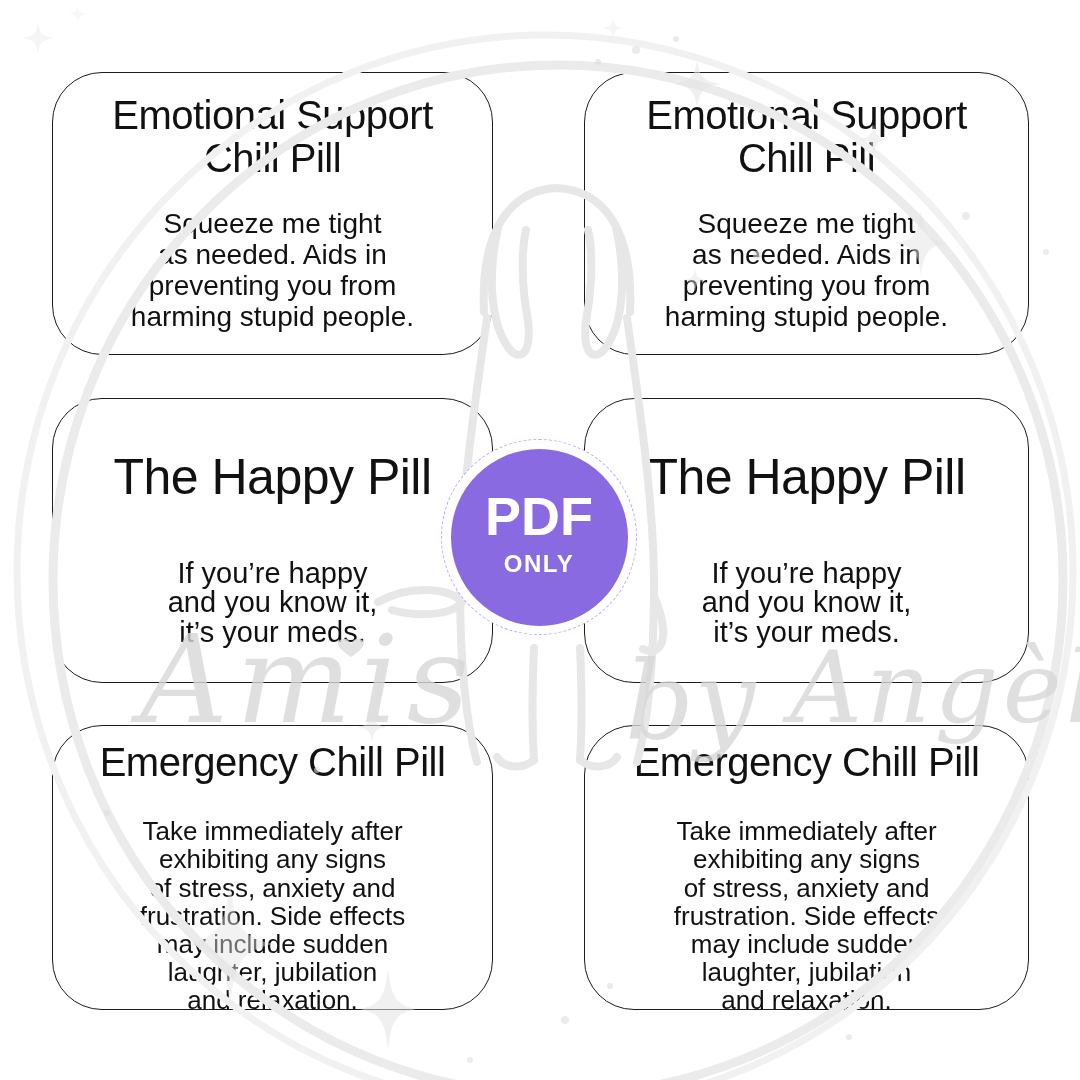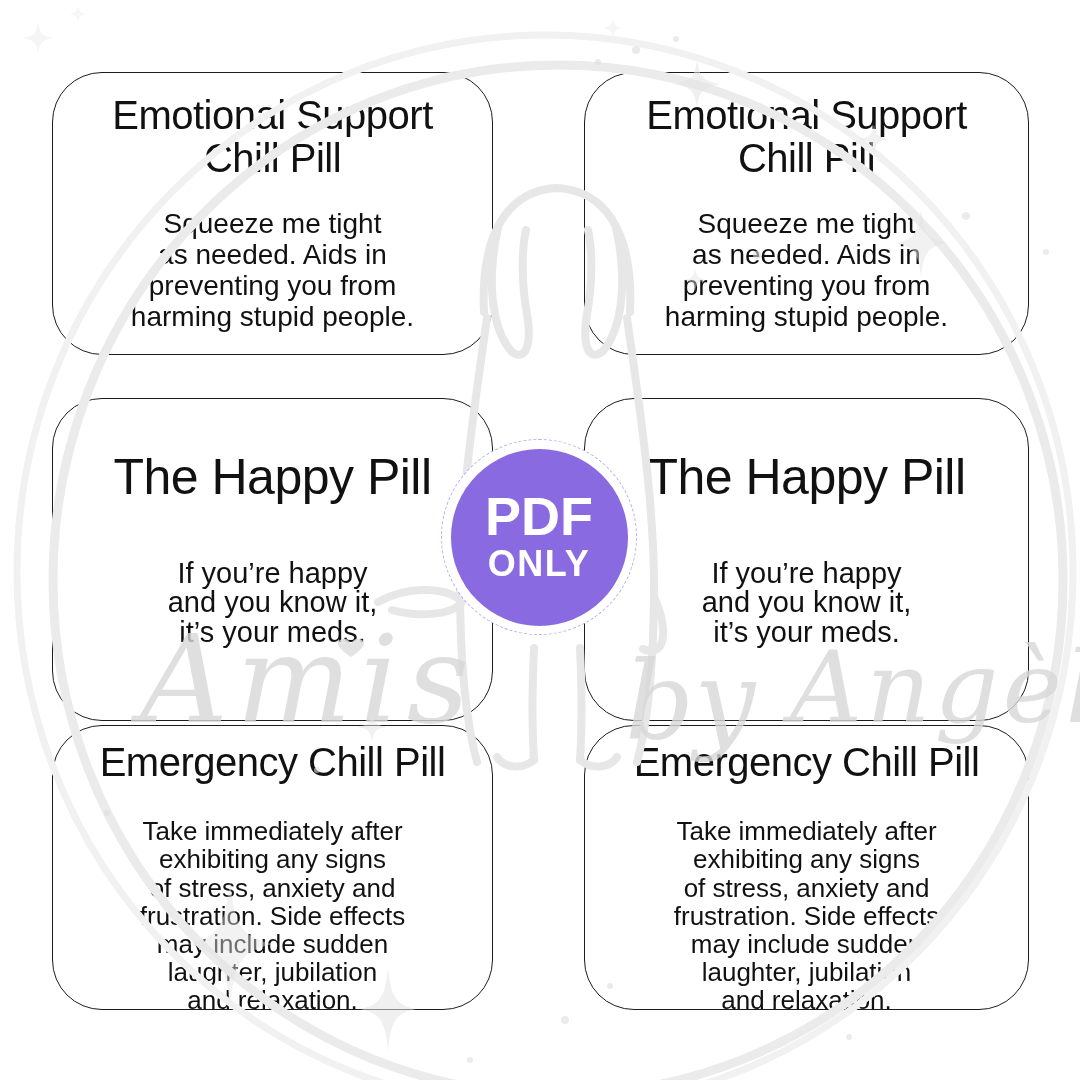--- a/index.html
+++ b/index.html
@@ -18,21 +18,21 @@
     border:1.6px solid #1c1c1c;
     border-radius:50px;
     box-sizing:border-box;
     display:flex;flex-direction:column;align-items:center;
     text-align:center;
     z-index:1;
   }
   .c1{left:52px;width:441px}
   .c2{left:584px;width:445px}
   .r1{top:72px;height:283px;padding-top:21px}
-  .r2{top:398px;height:323px;padding-top:52px}
+  .r2{top:398px;height:285px;padding-top:52px}
   .r3{top:725px;height:285px;padding-top:15px}
   .lines{white-space:pre-line;}
   .card-title{font-weight:500;letter-spacing:-0.5px;}
   .r1 .card-title{font-size:40px;line-height:1.07;margin-bottom:28px;}
   .r2 .card-title{font-size:50px;line-height:1.05;margin-bottom:27px;}
   .r3 .card-title{font-size:40px;line-height:1.06;margin-bottom:23px;}
   .card-body{font-weight:400;}
   .r1 .card-body{font-size:28px;line-height:1.11;}
   .r2 .card-body{font-size:29px;line-height:1.03;margin-top:28px;}
   .r3 .card-body{font-size:26px;line-height:1.08;margin-top:11px;}
@@ -48,21 +48,21 @@
     box-sizing:border-box;z-index:3;
     display:flex;align-items:center;justify-content:center;
   }
   #badge-circle{
     width:177px;height:177px;border-radius:50%;
     background:#8a6ae0;
     display:flex;flex-direction:column;align-items:center;justify-content:center;
     color:#ffffff;font-weight:bold;
   }
   #badge-line1{font-size:54px;line-height:54px;letter-spacing:0px;}
-  #badge-line2{font-size:36px;line-height:42px;letter-spacing:1.5px;}
+  #badge-line2{font-size:24px;line-height:42px;letter-spacing:1.5px;}
 </style>
 </head>
 <body>
 
 <div id="stage">
 
   <div class="card c1 r1">
     <div class="card-title lines">Emotional Support
 Chill Pill</div>
     <div class="card-body lines">Squeeze me tight

